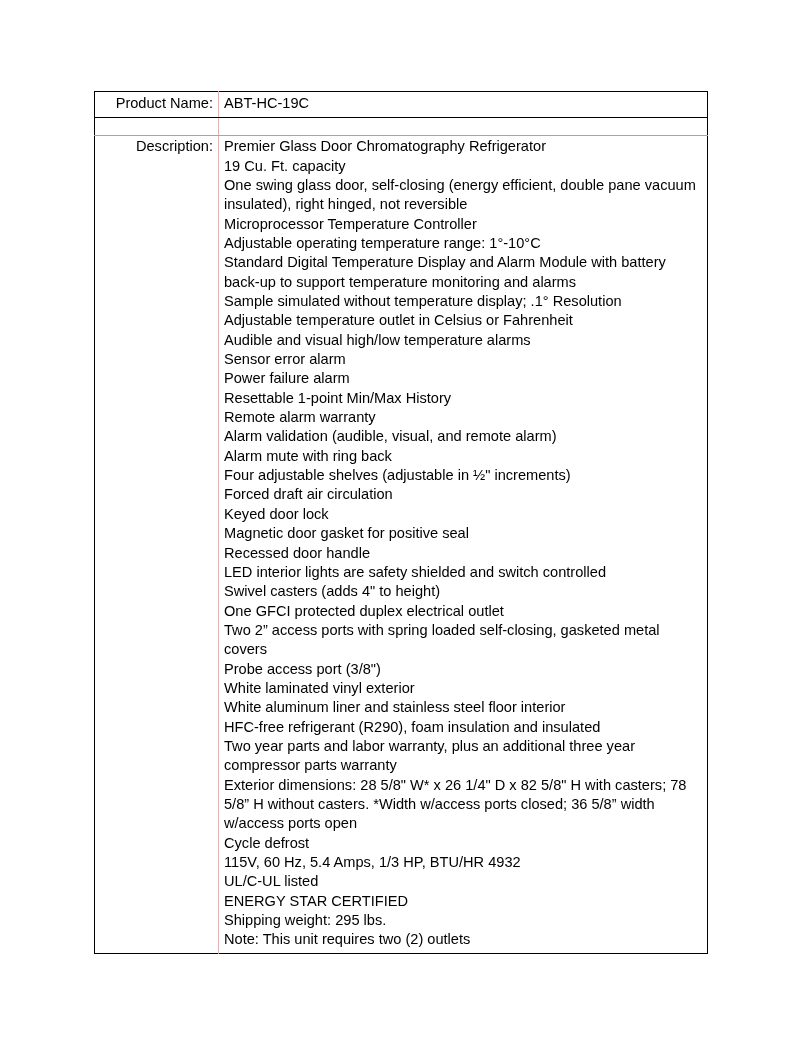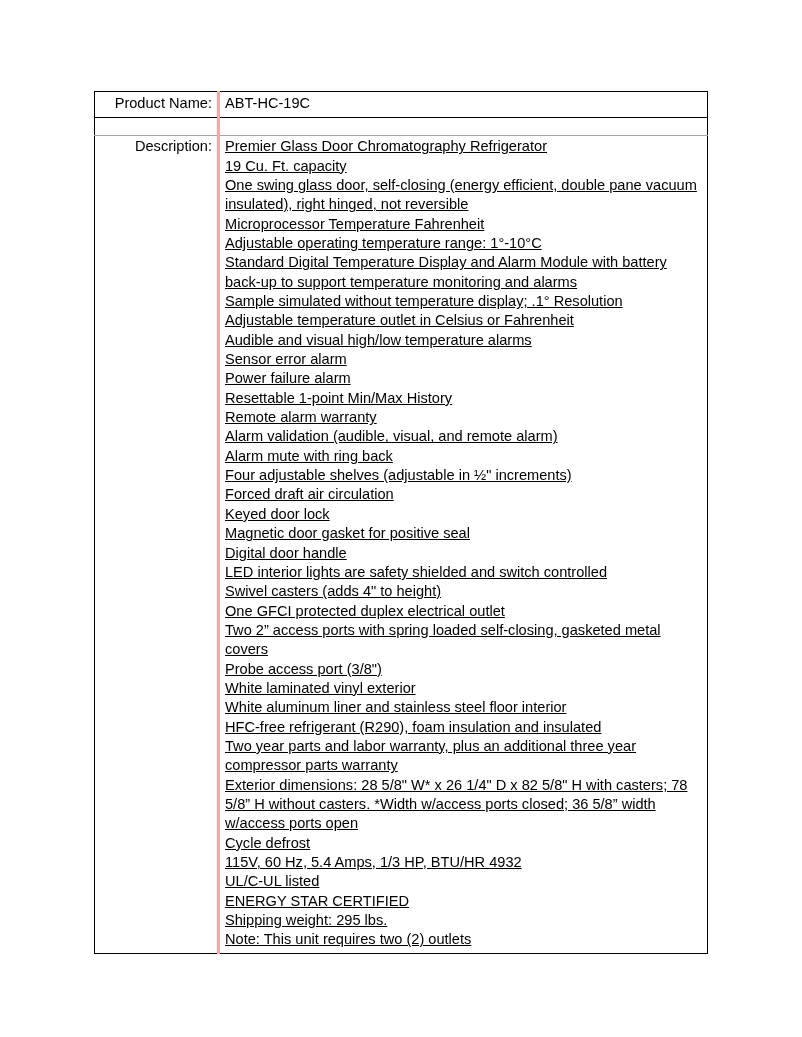--- a/index.html
+++ b/index.html
@@ -49,21 +49,21 @@
   
   .spec-table {
     border-top: 1.6px solid #000000;
     border-left: 1.6px solid #000000;
     border-right: 1.6px solid #000000;
     border-bottom: 1.6px solid #000000;
   }
 
   
   td.label-cell {
-    border-right: 3px solid #fca5a5;
+    border-right: 1px solid #fca5a5;
     text-align: right;
     padding: 2px 5px 3px 4px;
     white-space: nowrap;
   }
   td.value-cell {
     text-align: left;
     padding: 2px 4px 4px 5px;
   }
 
   
@@ -90,21 +90,20 @@
     margin: 0;
     padding: 0;
     font-size: 14.6px;
     line-height: 19.35px;
     text-align: left;
   }
 
   tr.row-description td.value-cell {
     padding-top: 1px;
     padding-bottom: 3px;
-    text-decoration: underline;
   }
   tr.row-description td.label-cell {
     padding-top: 1px;
   }
 </style>
 </head>
 <body>
 
 <div class="page">
 
@@ -125,37 +124,37 @@
         <td class="value-cell"></td>
       </tr>
 
       <tr class="row-description">
         <td class="label-cell">Description:</td>
         <td class="value-cell">
           <ul class="desc-lines">
               <li>Premier Glass Door Chromatography Refrigerator</li>
               <li>19 Cu. Ft. capacity</li>
               <li>One swing glass door, self-closing (energy efficient, double pane vacuum insulated), right hinged, not reversible</li>
-              <li>Microprocessor Temperature Fahrenheit</li>
+              <li>Microprocessor Temperature Controller</li>
               <li>Adjustable operating temperature range: 1°-10°C</li>
               <li>Standard Digital Temperature Display and Alarm Module with battery back-up to support temperature monitoring and alarms</li>
               <li>Sample simulated without temperature display; .1° Resolution</li>
               <li>Adjustable temperature outlet in Celsius or Fahrenheit</li>
               <li>Audible and visual high/low temperature alarms</li>
               <li>Sensor error alarm</li>
               <li>Power failure alarm</li>
               <li>Resettable 1-point Min/Max History</li>
               <li>Remote alarm warranty</li>
               <li>Alarm validation (audible, visual, and remote alarm)</li>
               <li>Alarm mute with ring back</li>
               <li>Four adjustable shelves (adjustable in ½" increments)</li>
               <li>Forced draft air circulation</li>
               <li>Keyed door lock</li>
               <li>Magnetic door gasket for positive seal</li>
-              <li>Digital door handle</li>
+              <li>Recessed door handle</li>
               <li>LED interior lights are safety shielded and switch controlled</li>
               <li>Swivel casters (adds 4" to height)</li>
               <li>One GFCI protected duplex electrical outlet</li>
               <li>Two 2” access ports with spring loaded self-closing, gasketed metal covers</li>
               <li>Probe access port (3/8")</li>
               <li>White laminated vinyl exterior</li>
               <li>White aluminum liner and stainless steel floor interior</li>
               <li>HFC-free refrigerant (R290), foam insulation and insulated</li>
               <li>Two year parts and labor warranty, plus an additional three year compressor parts warranty</li>
               <li>Exterior dimensions: 28 5/8" W* x 26 1/4" D x 82 5/8" H with casters; 78 5/8” H without casters. *Width w/access ports closed; 36 5/8” width w/access ports open</li>

